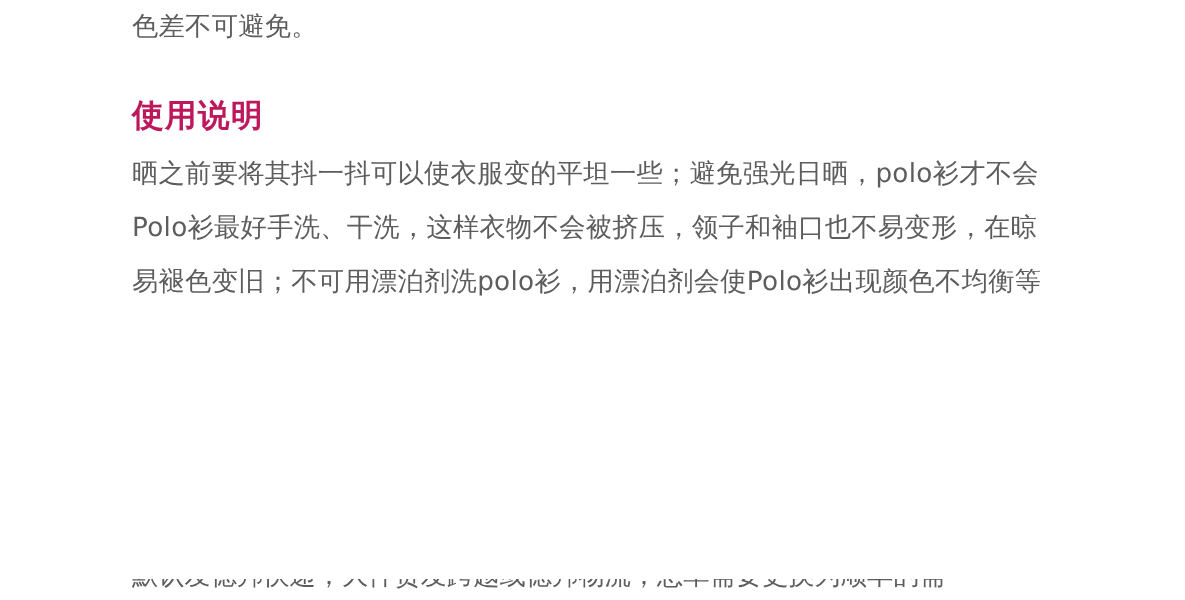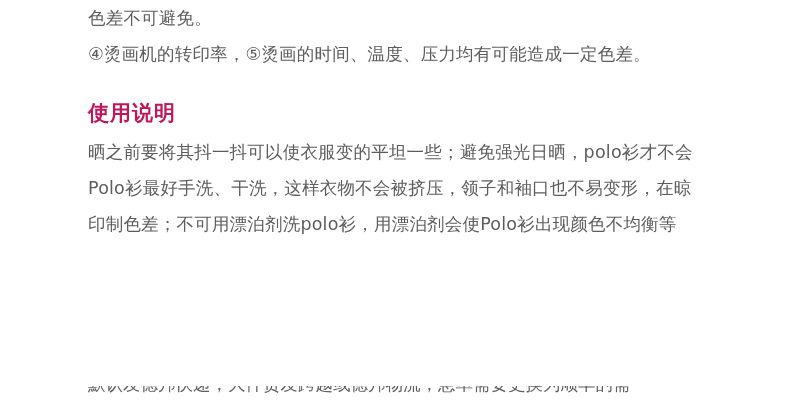--- a/index.html
+++ b/index.html
@@ -69,34 +69,33 @@
   }
 </style>
 </head>
 <body>
 
 <div class="page">
 
   <div class="block-top">
     <p class="para">
       <span class="line">色差不可避免。</span>
-      <span class="line">④烫画机的转印率，⑤烫画的时间、温度、压力均有可能造成一定色差。</span>
     </p>
   </div>
 
   <div class="gap-before-title"></div>
 
   <h2 class="section-title">使用说明</h2>
 
   <div class="gap-small"></div>
 
   <p class="para">
     <span class="line">晒之前要将其抖一抖可以使衣服变的平坦一些；避免强光日晒，polo衫才不会</span>
     <span class="line">Polo衫最好手洗、干洗，这样衣物不会被挤压，领子和袖口也不易变形，在晾</span>
-    <span class="line">印制色差；不可用漂泊剂洗polo衫，用漂泊剂会使Polo衫出现颜色不均衡等</span>
+    <span class="line">易褪色变旧；不可用漂泊剂洗polo衫，用漂泊剂会使Polo衫出现颜色不均衡等</span>
   </p>
 
   <div class="gap-before-title"></div>
 
   <div class="clip-bottom">
     <div class="cut-line">默认发德邦快递，大件货发跨越或德邦物流，急单需要更换为顺丰的需</div>
   </div>
 
 </div>
 

